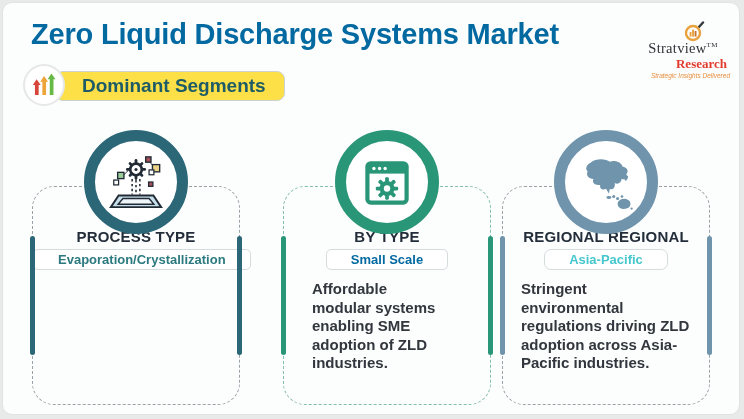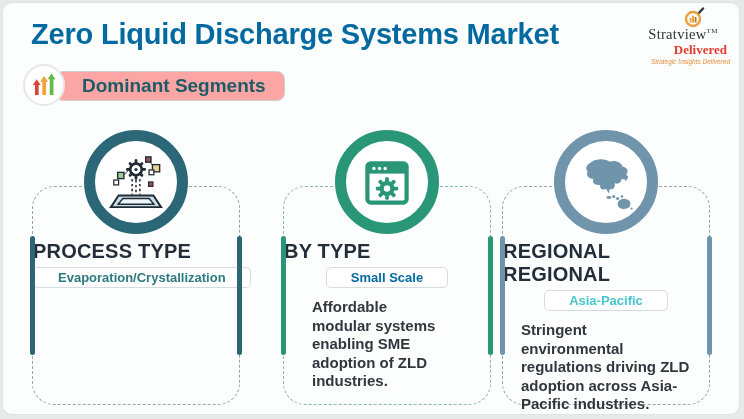--- a/index.html
+++ b/index.html
@@ -12,21 +12,21 @@
     position:absolute;left:2px;top:2px;width:738px;height:413px;
     background:#fcfdfd;border:1px solid #dfe3e1;border-radius:10px;
     box-sizing:border-box;
   }
   
   .main-title{
     position:absolute;left:28px;top:15px;
     font-size:29px;font-weight:700;color:#0369a1;letter-spacing:-0.2px;
     white-space:nowrap;
   }
-  .logo{position:absolute;right:8px;top:3px;width:96px;height:62px;}
+  .logo{position:absolute;right:8px;top:17px;width:96px;height:62px;}
   .logo-mag{position:absolute;left:48px;top:1px;}
   .logo-name{
     position:absolute;top:20px;left:0;width:100%;text-align:center;
     font-family:"Liberation Serif", serif;font-size:14.5px;color:#2e3337;
     letter-spacing:0.3px;white-space:nowrap;
   }
   .logo-tm{font-size:7px;vertical-align:super;}
   .logo-research{
     position:absolute;top:36px;right:4px;
     font-family:"Liberation Serif", serif;font-weight:700;font-size:13px;color:#e23b2e;
@@ -37,21 +37,21 @@
     font-size:6.5px;font-style:italic;color:#e78f3e;white-space:nowrap;
   }
   
   .seg-circle{
     position:absolute;left:20px;top:61px;width:42px;height:42px;border-radius:50%;
     background:#fff;border:2px solid #e6e8e7;z-index:2;box-sizing:border-box;
     display:flex;align-items:center;justify-content:center;
   }
   .seg-pill{
     position:absolute;left:52px;top:68px;width:230px;height:30px;
-    background:#fca5a5;border:1.5px solid #ccd2d1;border-radius:8px;box-sizing:border-box;
+    background:#fde047;border:1.5px solid #ccd2d1;border-radius:8px;box-sizing:border-box;
     display:flex;align-items:center;padding-left:26px;
     font-size:19px;font-weight:700;color:#1d5c66;white-space:nowrap;
   }
   
   .card{
     position:absolute;top:183px;width:208px;height:219px;
     border:1.5px dashed #9aa3a7;border-radius:22px;box-sizing:border-box;
   }
   .card-1{left:29px;}
   .card-2{left:280px;border-color:#84bcae;}
@@ -61,22 +61,22 @@
     width:104px;height:104px;box-sizing:border-box;border-radius:50%;
     border:11px solid #2b6777;background:#fff;
     display:flex;align-items:center;justify-content:center;
   }
   .side-bar{
     position:absolute;width:5px;height:119px;top:49px;border-radius:3px;background:#2b6777;
   }
   .bar-left{left:-3px;}
   .bar-right{right:-3px;}
   .card-title{
-    margin-top:53px;
-    font-size:20px;font-weight:700;color:#242e3a;letter-spacing:0.2px;
+    margin-top:41px;text-align:center;
+    font-size:15px;font-weight:700;color:#242e3a;letter-spacing:0.2px;
   }
   .card-badge{
     margin:4px auto 0;width:max-content;max-width:196px;
     padding:2px 24px;background:#fff;border:1px solid #d6dbdd;border-radius:5px;
     font-size:13px;font-weight:700;text-align:center;white-space:nowrap;
   }
   .card-body{
     margin:10px 6px 0 28px;
     font-size:15px;font-weight:700;color:#32373e;line-height:18.6px;
     white-space:pre-line;
@@ -92,21 +92,21 @@
 
   <div class="logo">
     <svg class="logo-mag" width="22" height="22" viewBox="0 0 22 22">
       <line x1="15" y1="7" x2="20" y2="1.5" stroke="#33393f" stroke-width="2.4" stroke-linecap="round"></line>
       <circle cx="10" cy="12" r="7" fill="#fff" stroke="#e8a13c" stroke-width="2.4"></circle>
       <rect x="6.6" y="11" width="1.9" height="4.6" fill="#e8a13c"></rect>
       <rect x="9.1" y="8.6" width="1.9" height="7" fill="#e8a13c"></rect>
       <rect x="11.6" y="10" width="1.9" height="5.6" fill="#c8742c"></rect>
     </svg>
     <div class="logo-name"><span>Stratview</span><span class="logo-tm">TM</span></div>
-    <div class="logo-research">Delivered</div>
+    <div class="logo-research">Research</div>
     <div class="logo-tagline">Strategic Insights Delivered</div>
   </div>
 
   <div class="seg-circle">
     <svg width="30" height="28" viewBox="0 0 36 34">
       <path d="M9,10 L14,17 L11.5,17 L11.5,29 L7,29 L7,17 L4.5,17 Z" fill="#d8453a"></path>
       <path d="M18,6 L23,13 L20.5,13 L20.5,29 L16,29 L16,13 L13.5,13 Z" fill="#eda53b"></path>
       <path d="M27,3 L32,10 L29.5,10 L29.5,29 L25,29 L25,10 L22.5,10 Z" fill="#67b945"></path>
     </svg>
   </div>
@@ -190,21 +190,21 @@
           <circle cx="38" cy="45" r="1.6"></circle>
           <circle cx="42" cy="47" r="1.6"></circle>
           <circle cx="46.5" cy="45" r="1.4"></circle>
           <ellipse cx="51" cy="26" rx="1.4" ry="2.8" transform="rotate(28 51 26)"></ellipse>
           <path d="M42 52 C43 47.5 49 46 53 48.5 C56.5 50.5 56 55.5 52 57.2 C47 59.2 42 57 42 52 Z"></path>
           <circle cx="56.5" cy="57.5" r="1.2"></circle>
         </g>
       </svg>
     </div>
     <div class="card-title">REGIONAL REGIONAL</div>
-    <div class="card-badge" style="color: rgb(69, 199, 205);">Asia-Pacific</div>
+    <div class="card-badge" style="color: rgb(69, 199, 205); border-radius: 7px;">Asia-Pacific</div>
     <div class="card-body">Stringent
 environmental
 regulations driving ZLD
 adoption across Asia-
 Pacific industries.</div>
   </div>
 
 </div>
 
 </body></html>

